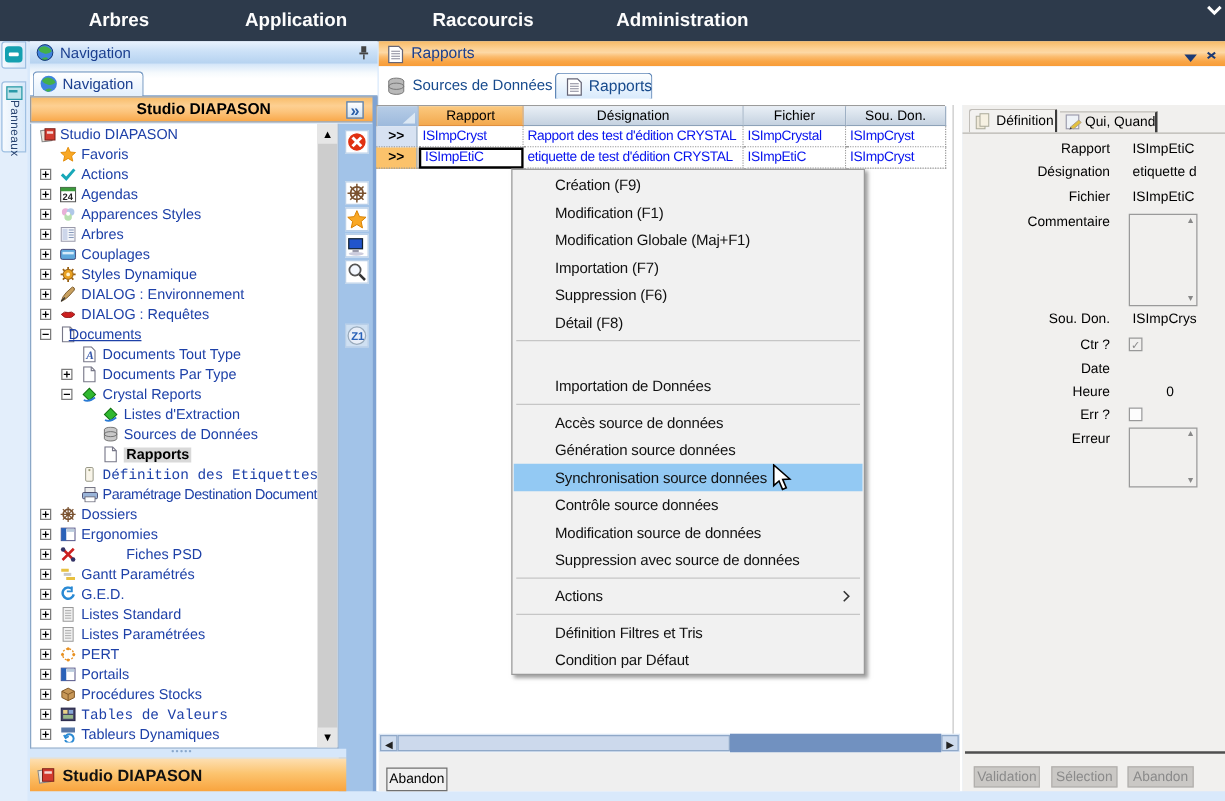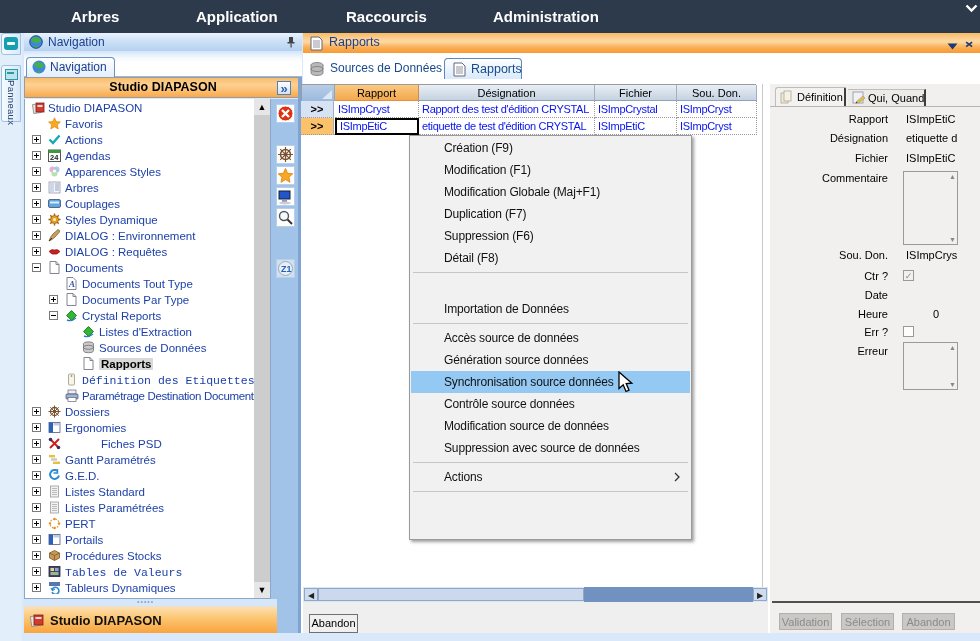--- a/index.html
+++ b/index.html
@@ -233,21 +233,21 @@
         <span class="lbl" style="left:40px;">DIALOG : Requêtes</span>
       </div>
   <div class="trow" style="left:0;top:160px;width:247px;">
         <div class="eb" style="left:7px;">
           <i></i>
         </div>
         <div class="ticon" style="left:23px;"><svg width="13" height="13" viewBox="0 0 13 13">
             <path d="M2 0.5 h6 l3 3 v9 h-9 z" fill="#fff" stroke="#778" stroke-width="0.9"></path>
             <path d="M8 0.5 v3 h3" fill="none" stroke="#778" stroke-width="0.9"></path>
           </svg></div>
-        <span class="lbl" style="left:40px;">Documents</span>
+        <span class="lbl" style="left:30px;text-decoration:underline;">Documents</span>
       </div>
   <div class="trow" style="left:0;top:176px;width:247px;">
         <div class="ticon" style="left:40px;"><svg width="13" height="13" viewBox="0 0 13 13">
             <path d="M2 0.5 h6 l3 3 v9 h-9 z" fill="#fff" stroke="#778" stroke-width="0.9"></path>
             <text x="4" y="10" font-size="9" font-style="italic" font-weight="bold" fill="#3355aa" font-family="Liberation Serif">A</text>
           </svg></div>
         <span class="lbl" style="left:57px;">Documents Tout Type</span>
       </div>
   <div class="trow" style="left:0;top:192px;width:247px;">
         <div class="eb" style="left:24px;">
@@ -615,34 +615,36 @@
   <div style="position:absolute;left:2px;top:517px;width:208px;height:2px;background:#4f4f4f;"></div>
   <div class="gbtn" style="left:9px;top:529px;width:53px;height:17px;background:#cac8c5;border:1px solid #b2b0ad;color:#8a8a8a;line-height:16px;">Validation</div>
   <div class="gbtn" style="left:71px;top:529px;width:53px;height:17px;background:#cac8c5;border:1px solid #b2b0ad;color:#8a8a8a;line-height:16px;">Sélection</div>
   <div class="gbtn" style="left:132px;top:529px;width:53px;height:17px;background:#cac8c5;border:1px solid #b2b0ad;color:#8a8a8a;line-height:16px;">Abandon</div>
 </div>
 
 <div class="abs" id="menu">
   <div class="mitem" style="top:1px;">Création (F9)</div>
   <div class="mitem" style="top:23px;">Modification (F1)</div>
   <div class="mitem" style="top:45px;">Modification Globale (Maj+F1)</div>
-  <div class="mitem" style="top:67px;">Duplication (F7)</div>
+  <div class="mitem" style="top:67px;">Importation (F7)</div>
   <div class="mitem" style="top:89px;">Suppression (F6)</div>
   <div class="mitem" style="top:111px;">Détail (F8)</div>
   <div class="msep" style="top:136px;"></div>
   <div class="mitem" style="top:162px;">Importation de Données</div>
   <div class="msep" style="top:187px;"></div>
   <div class="mitem" style="top:191px;">Accès source de données</div>
   <div class="mitem" style="top:213px;">Génération source données</div>
   <div class="mitem" style="top:235px;background:#93c9f3;">Synchronisation source données</div>
   <div class="mitem" style="top:257px;">Contrôle source données</div>
   <div class="mitem" style="top:279px;">Modification source de données</div>
   <div class="mitem" style="top:301px;">Suppression avec source de données</div>
   <div class="msep" style="top:326px;"></div>
   <div class="mitem" style="top:330px;">Actions<svg style="position:absolute;right:10px;top:6px" width="6" height="10" viewBox="0 0 6 10">
         <path d="M1 1 L5 5 L1 9" stroke="#333" stroke-width="1.3" fill="none"></path>
       </svg></div>
   <div class="msep" style="top:355px;"></div>
+  <div class="mitem" style="top:359px;">Définition Filtres et Tris</div>
+  <div class="mitem" style="top:381px;">Condition par Défaut</div>
   </div>
 
 <svg class="abs" style="left:617px;top:371px;z-index:50" width="22" height="24" viewBox="0 0 22 24">
     <path d="M2 1 L2 17.5 L6.2 13.8 L9 20.5 L12 19.2 L9.2 12.6 L14.8 12.2 Z" fill="#fff" stroke="#000" stroke-width="1.3"></path>
   </svg>
 
 </body></html>

